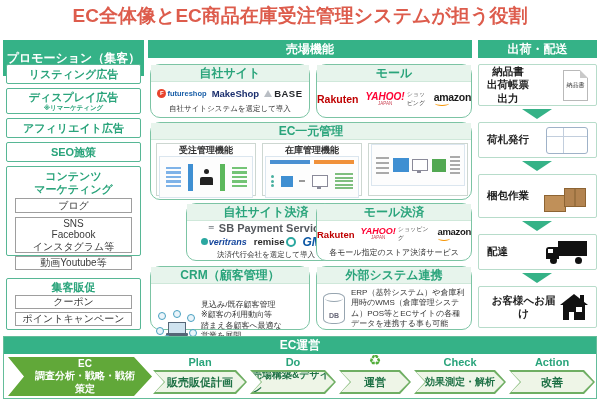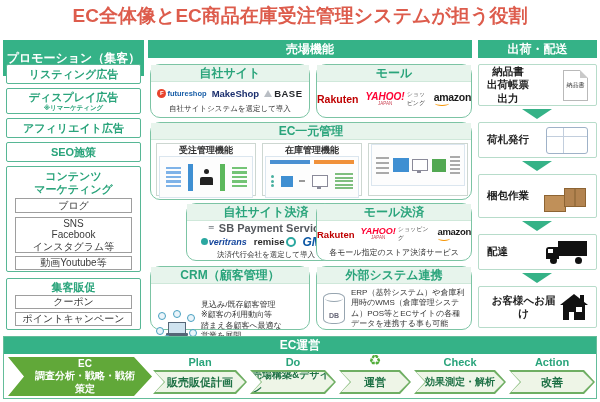--- a/index.html
+++ b/index.html
@@ -127,21 +127,21 @@
   <div class="abs gbtn" style="left:6px;top:64px;width:135px;height:20px;">リスティング広告</div>
 
   <div class="abs gbtn" style="left:6px;top:88px;width:135px;height:26px;">
     <span>ディスプレイ広告</span>
     <span class="note">※リマーケティング</span>
   </div>
 
   <div class="abs gbtn" style="left:6px;top:118px;width:135px;height:20px;">アフィリエイト広告</div>
   <div class="abs gbtn" style="left:6px;top:142px;width:135px;height:20px;">SEO施策</div>
 
-  <div class="abs group" style="left:6px;top:166px;width:135px;height:106px;">
+  <div class="abs group" style="left:6px;top:166px;width:135px;height:90px;">
     <div class="abs gtitle pre" style="left:0;top:3px;width:100%;">コンテンツ
 マーケティング</div>
     <div class="abs plain" style="left:8px;top:31px;width:117px;height:15px;">ブログ</div>
     <div class="abs plain pre" style="left:8px;top:50px;width:117px;height:36px;">SNS
 Facebook
 インスタグラム等</div>
     <div class="abs plain" style="left:8px;top:89px;width:117px;height:14px;">動画Youtube等</div>
   </div>
 
   <div class="abs group" style="left:6px;top:278px;width:135px;height:52px;">

